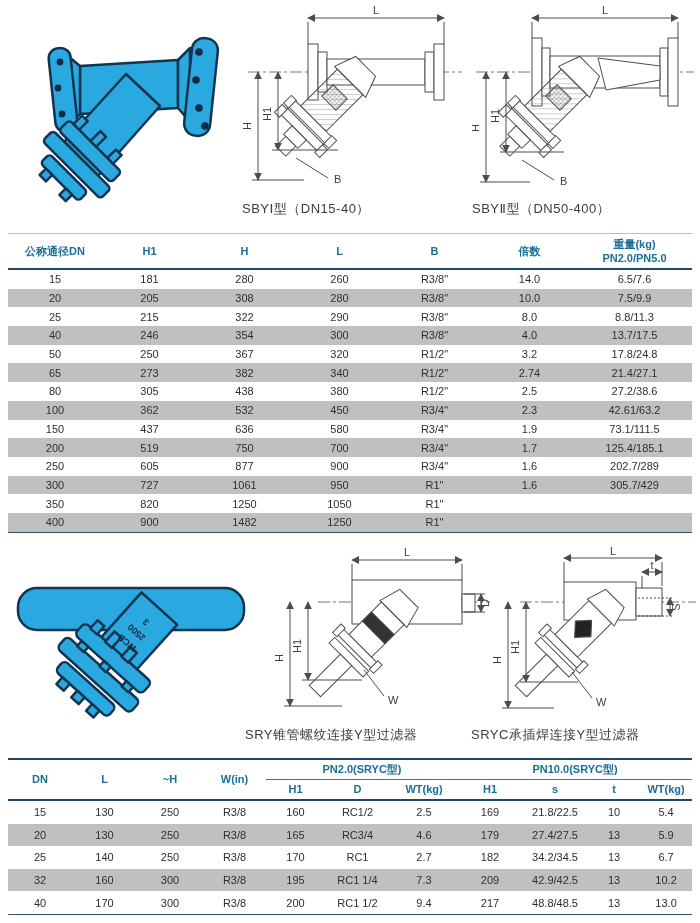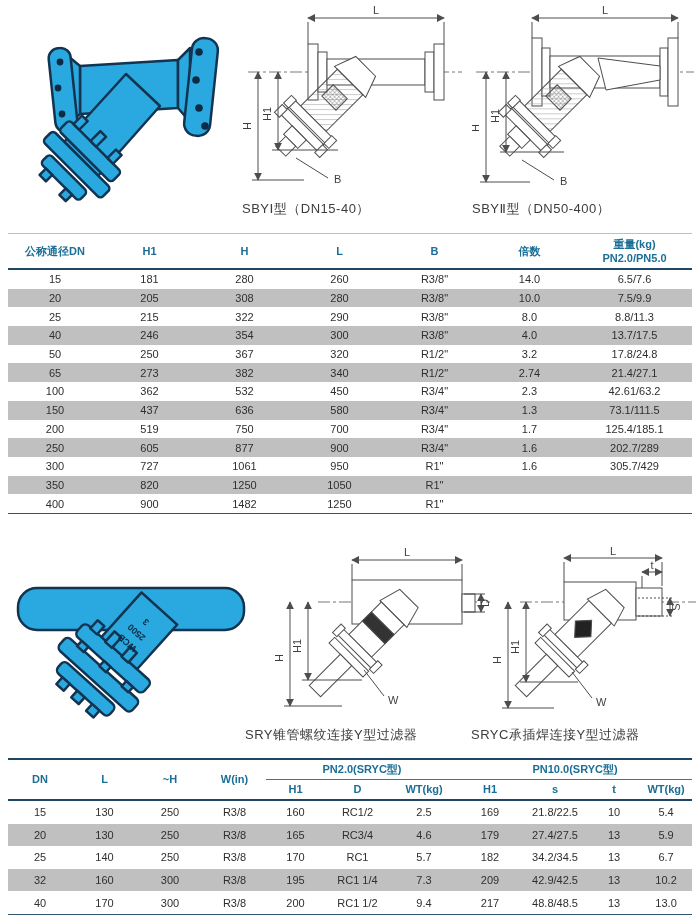--- a/index.html
+++ b/index.html
@@ -244,35 +244,44 @@
           <tr>
             <td>65</td>
             <td>273</td>
             <td>382</td>
             <td>340</td>
             <td>R1/2"</td>
             <td>2.74</td>
             <td>21.4/27.1</td>
           </tr>
           <tr>
+            <td>80</td>
+            <td>305</td>
+            <td>438</td>
+            <td>380</td>
+            <td>R1/2"</td>
+            <td>2.5</td>
+            <td>27.2/38.6</td>
+          </tr>
+          <tr>
             <td>100</td>
             <td>362</td>
             <td>532</td>
             <td>450</td>
             <td>R3/4"</td>
             <td>2.3</td>
             <td>42.61/63.2</td>
           </tr>
           <tr>
             <td>150</td>
             <td>437</td>
             <td>636</td>
             <td>580</td>
             <td>R3/4"</td>
-            <td>1.3</td>
+            <td>1.9</td>
             <td>73.1/111.5</td>
           </tr>
           <tr>
             <td>200</td>
             <td>519</td>
             <td>750</td>
             <td>700</td>
             <td>R3/4"</td>
             <td>1.7</td>
             <td>125.4/185.1</td>
@@ -507,21 +516,21 @@
             <td>13</td>
             <td>5.9</td>
           </tr>
           <tr>
             <td>25</td>
             <td>140</td>
             <td>250</td>
             <td>R3/8</td>
             <td>170</td>
             <td>RC1</td>
-            <td>5.7</td>
+            <td>2.7</td>
             <td>182</td>
             <td>34.2/34.5</td>
             <td>13</td>
             <td>6.7</td>
           </tr>
           <tr>
             <td>32</td>
             <td>160</td>
             <td>300</td>
             <td>R3/8</td>

